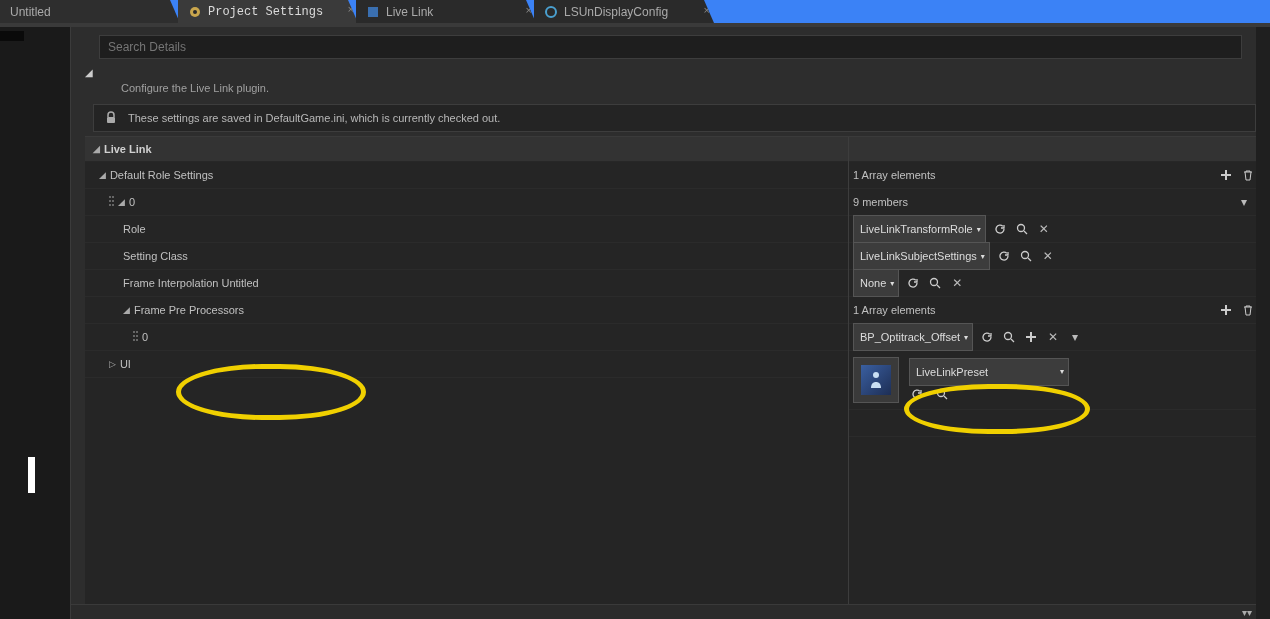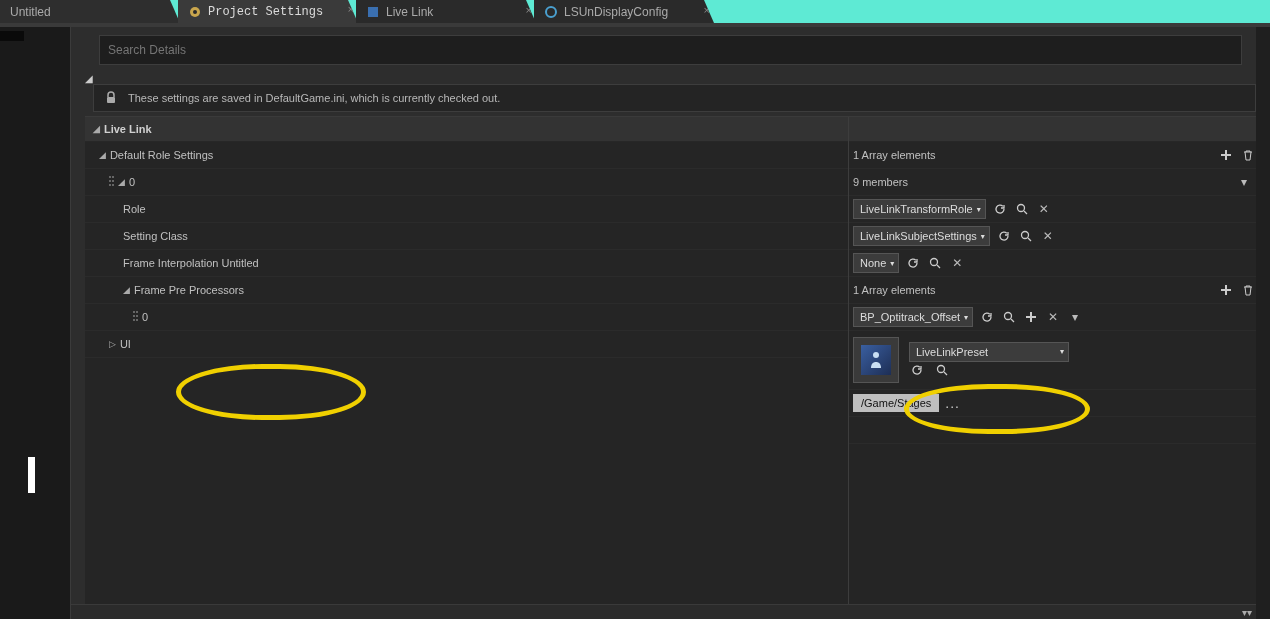--- a/index.html
+++ b/index.html
@@ -10,21 +10,21 @@
   font-size: 12px;
   width: 1270px;
   height: 619px;
   overflow: hidden;
   position: relative;
 }
 
 
 .tabs-row {
   height: 23px;
-  background: #5eead4;
+  background: #3b82f6;
   display: flex;
   align-items: stretch;
   position: relative;
 }
 .tab {
   display: flex;
   align-items: center;
   padding: 0 14px 0 10px;
   color: #aaa;
   min-width: 180px;
@@ -83,21 +83,21 @@
   top: 27px;
   width: 14px;
   height: 592px;
   background: #1f1f1f;
 }
 
 
 .search-wrap { padding: 8px 28px 0 28px; }
 .search {
   width: 100%;
-  height: 30px;
+  height: 24px;
   background: #1e1e1e;
   border: 1px solid #3d3d3d;
   color: #888;
   padding: 2px 8px;
   font-size: 12px;
 }
 .heading-wrap { padding: 8px 0 0 14px; }
 .heading-row {
   display: flex;
   align-items: center;
@@ -194,21 +194,21 @@
     radial-gradient(circle at 1px 9px, #666 1px, transparent 1px),
     radial-gradient(circle at 4px 9px, #666 1px, transparent 1px);
 }
 
 
 .dropdown {
   display: inline-flex;
   align-items: center;
   background: #3c3c3c;
   border: 1px solid #555;
-  height: 20px;
+  height: 28px;
   padding: 0 4px 0 6px;
   color: #ddd;
   font-size: 11px;
 }
 .dropdown .caret {
   margin-left: 4px;
   font-size: 8px;
 }
 .icon-btn {
   width: 16px; height: 16px;
@@ -335,20 +335,21 @@
   <div class="settings-pane">
 
     <div class="search-wrap">
       <input class="search" placeholder="Search Details" style="">
     </div>
 
     <div class="heading-wrap">
       <div class="heading-row">
         <span class="tri">◢</span>
       </div>
+      <div class="subhead">Configure the Live Link plugin.</div>
     </div>
 
     <div class="info-bar">
       <span class="lock">
         <svg viewBox="0 0 14 14">
             <rect x="3" y="6" width="8" height="6" rx="1" fill="#aaa"></rect>
             <path d="M4 6 V4 a3 3 0 0 1 6 0 V6" fill="none" stroke="#aaa" stroke-width="1.5"></path>
           </svg>
       </span>
       <span>These settings are saved in DefaultGame.ini, which is currently checked out.</span>
@@ -564,24 +565,20 @@
               <span class="icon-btn">
                   <svg viewBox="0 0 12 12">
                     <circle cx="5" cy="5" r="3.5" fill="none" stroke="#ccc" stroke-width="1.3"></circle>
                     <path d="M8 8l3 3" stroke="#ccc" stroke-width="1.3"></path>
                   </svg>
                 </span>
             </div>
           </div>
         </div>
 
-        <div class="full-row">
-          <span class="path-pill">/Game/Stages</span>
-          <span class="ellipsis">...</span>
-        </div>
 
         <div class="full-row"></div>
       </div>
     </div>
 
     <div class="footer-bar">
       <span class="chev">▾▾</span>
     </div>
   </div>
 </div>

